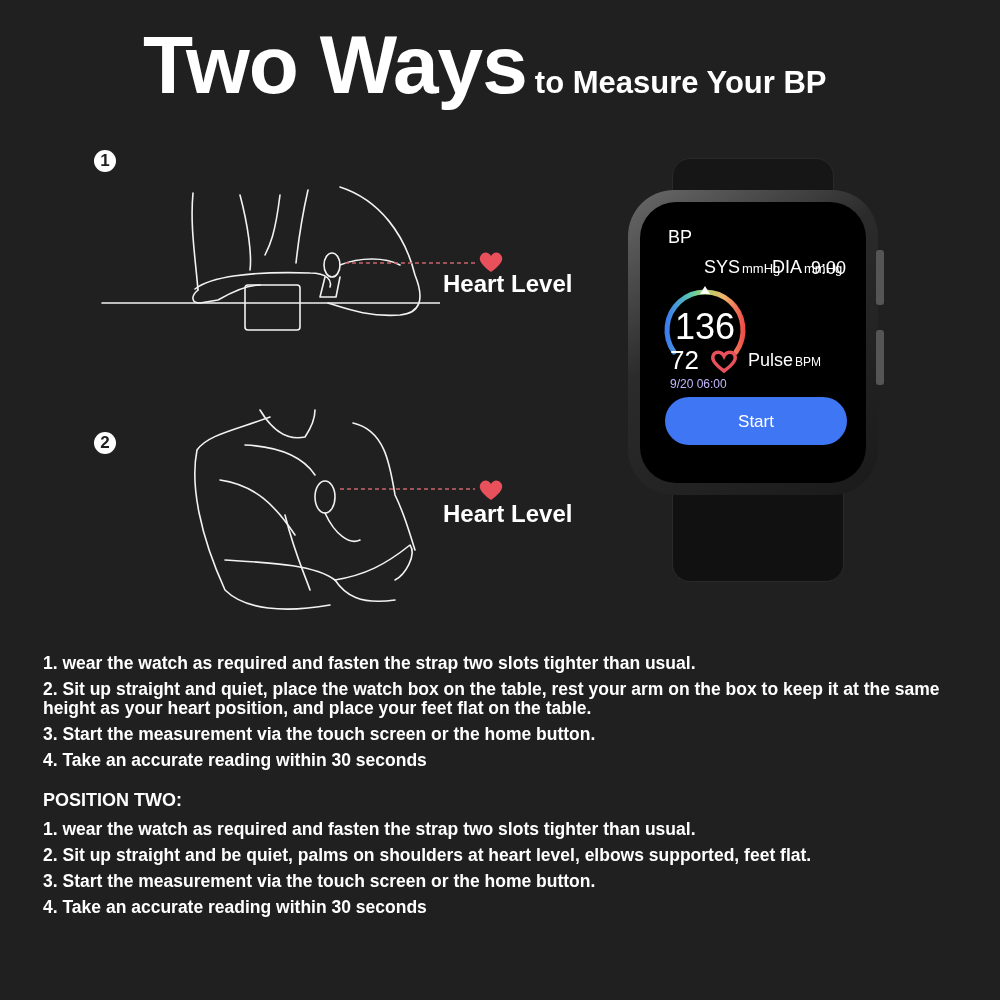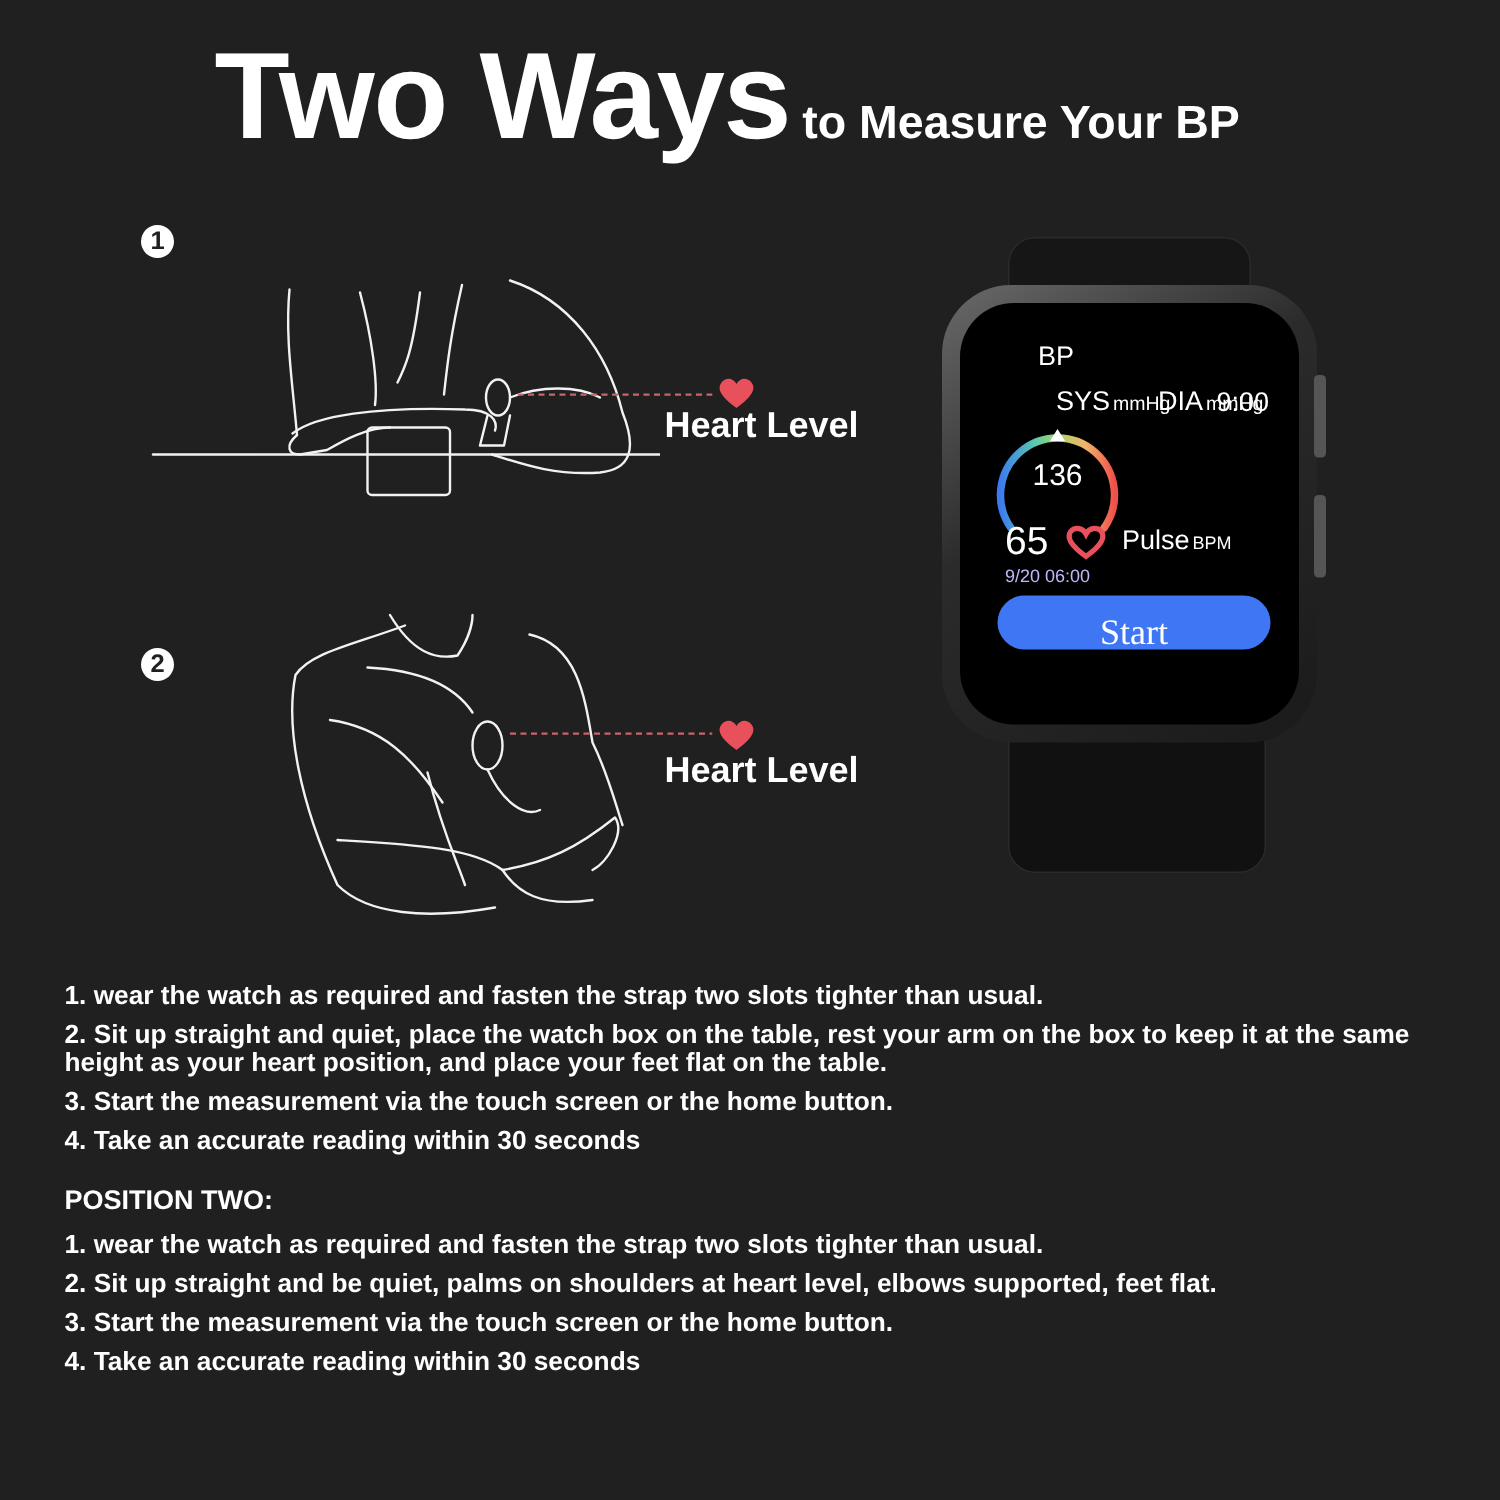--- a/index.html
+++ b/index.html
@@ -11,34 +11,34 @@
   .illus{position:absolute;}
   .heart-label{position:absolute;font-size:24px;font-weight:bold;white-space:nowrap;}
   .heart-icon{position:absolute;}
   .watch{position:absolute;left:620px;top:155px;width:270px;height:425px;}
   .strap-top{position:absolute;left:52px;top:3px;width:160px;height:50px;background:#161616;border-radius:18px 18px 6px 6px;border:1px solid #2a2a2a;}
   .strap-bot{position:absolute;left:52px;top:330px;width:170px;height:95px;background:#111;border-radius:6px 6px 18px 18px;border:1px solid #2a2a2a;}
   .case{position:absolute;left:8px;top:35px;width:250px;height:305px;background:linear-gradient(145deg,#6a6a6a,#2b2b2b 40%,#1a1a1a);border-radius:46px;}
   .crown1{position:absolute;left:256px;top:95px;width:8px;height:55px;background:#555;border-radius:3px;}
   .crown2{position:absolute;left:256px;top:175px;width:8px;height:55px;background:#555;border-radius:3px;}
   .screen{position:absolute;left:20px;top:47px;width:226px;height:281px;background:#000;border-radius:36px;}
-  .s-bp{position:absolute;left:28px;top:25px;font-size:18px;margin-left:24px;}
+  .s-bp{position:absolute;left:28px;top:25px;font-size:18px;}
   .s-time{position:absolute;right:20px;top:36px;font-size:18px;margin-top:20px;}
   .s-sys{position:absolute;left:24px;top:55px;font-size:18px;white-space:nowrap;margin-left:40px;}
   .s-dia{position:absolute;left:132px;top:55px;font-size:18px;white-space:nowrap;}
   .unit{font-size:13px;margin-left:2px;}
   .gauge{position:absolute;top:78px;width:90px;height:80px;}
-  .g-val{position:absolute;width:90px;text-align:center;top:26px;font-size:20px;}
+  .g-val{position:absolute;width:90px;text-align:center;top:26px;font-size:36px;}
   .g-tri{position:absolute;left:40px;top:6px;width:0;height:0;border-left:5px solid transparent;border-right:5px solid transparent;border-bottom:8px solid #fff;}
   .s-pulse{position:absolute;left:30px;top:143px;font-size:26px;}
   .s-pulse-icon{position:absolute;left:70px;top:148px;}
   .s-pulse-label{position:absolute;left:108px;top:148px;font-size:18px;white-space:nowrap;}
   .s-pulse-label .unit{font-size:12px;}
   .s-date{position:absolute;left:30px;top:175px;font-size:12px;color:#c4b5fd;}
-  .s-start{position:absolute;left:25px;top:195px;width:182px;height:36px;border-radius:24px;background:#3f76f3;color:#fff;font-size:24px;text-align:center;line-height:48px;border:none;font-family:Liberation Serif, serif;}
+  .s-start{position:absolute;left:25px;top:195px;width:182px;height:48px;border-radius:24px;background:#3f76f3;color:#fff;font-size:17px;text-align:center;line-height:48px;border:none;font-family:Liberation Sans, sans-serif;}
   .instructions{position:absolute;left:43px;top:654px;width:940px;font-size:17.5px;font-weight:bold;line-height:19px;}
   .instructions h3{margin:0 0 10px 0;font-size:18px;}
   .instructions p{margin:0 0 7px 0;}
   .sec2{margin-top:21px;}
 </style>
 </head>
 <body>
 
 <div class="title">
   <span class="big">Two Ways</span><span class="small">to Measure Your BP</span>
@@ -111,21 +111,21 @@
               <stop offset="0.75" stop-color="#f2b36b"></stop>
               <stop offset="1" stop-color="#f0504a"></stop>
             </linearGradient>
           </defs>
         <path d="M14 72 A 38 38 0 1 1 76 72" stroke="url(#g1)" stroke-width="5" fill="none" stroke-linecap="round"></path>
       </svg>
       <div class="g-tri"></div>
       <div class="g-val">136</div>
     </div>
 
-    <div class="s-pulse">65</div>
+    <div class="s-pulse">72</div>
     <svg class="s-pulse-icon" width="28" height="24" viewBox="0 0 28 24">
       <path d="M14 21 C 3 13 1 8 4 4 C 7 1 12 2 14 6 C 16 2 21 1 24 4 C 27 8 25 13 14 21 Z" fill="none" stroke="#e8505b" stroke-width="3.5"></path>
     </svg>
     <div class="s-pulse-label"><span>Pulse</span><span class="unit">BPM</span></div>
     <div class="s-date">9/20 06:00</div>
     <button class="s-start">Start</button>
   </div>
 </div>
 
 <div class="instructions">

